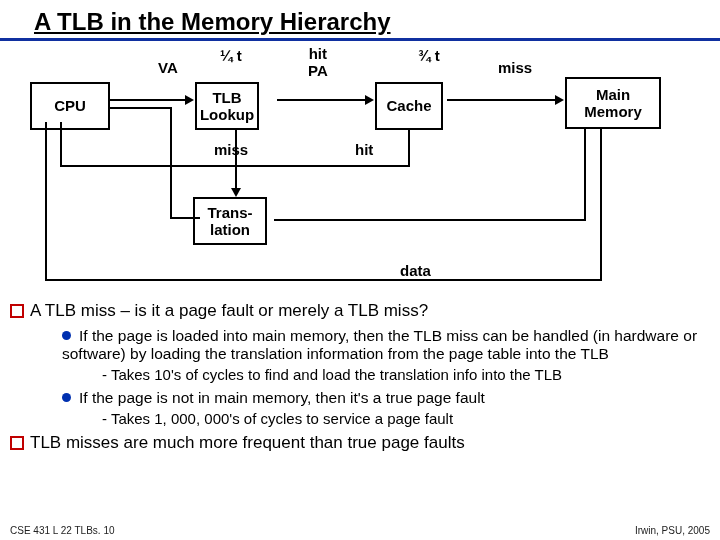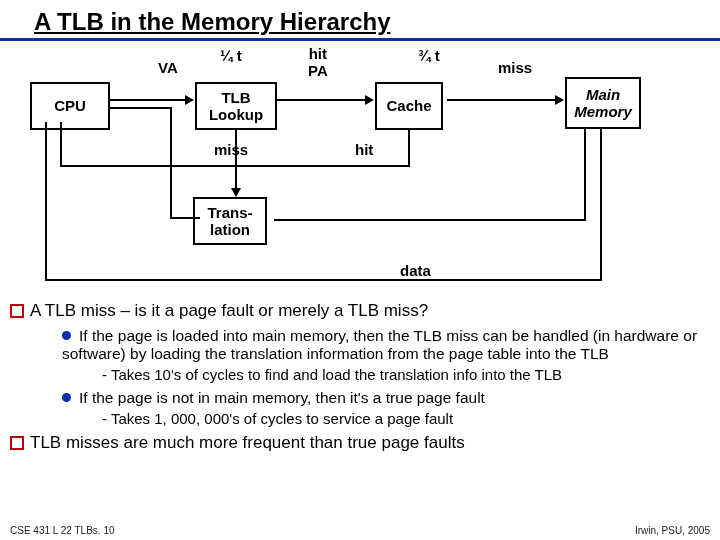--- a/index.html
+++ b/index.html
@@ -102,25 +102,25 @@
 </style>
 </head>
 <body>
 
 <div class="title">A TLB in the Memory Hierarchy</div>
 
 <div class="diagram">
 
   <div class="box" style="left:20px; top:35px; width:80px; height:48px;">CPU</div>
 
-  <div class="box" style="left:185px; top:35px; width:82px; height:48px;">TLB<br>Lookup</div>
+  <div class="box" style="left:185px; top:35px; width:64px; height:48px;">TLB<br>Lookup</div>
 
   <div class="box" style="left:365px; top:35px; width:68px; height:48px;">Cache</div>
 
-  <div class="box" style="left:555px; top:30px; width:76px; height:52px;font-style:italic;">Main<br>Memory</div>
+  <div class="box" style="left:555px; top:30px; width:96px; height:52px;">Main<br>Memory</div>
 
   <div class="box" style="left:183px; top:150px; width:74px; height:48px;">Trans-<br>lation</div>
 
   <span class="lbl" style="left:148px; top:12px;">VA</span>
   <span class="lbl" style="left:210px; top:0px;">¼ t</span>
   <span class="lbl" style="left:298px; top:-2px; white-space:pre-line; text-align:center;">hit<br>PA</span>
   <span class="lbl" style="left:408px; top:0px;">¾ t</span>
   <span class="lbl" style="left:488px; top:12px;">miss</span>
   <span class="lbl" style="left:204px; top:94px;">miss</span>
   <span class="lbl" style="left:345px; top:94px;">hit</span>

